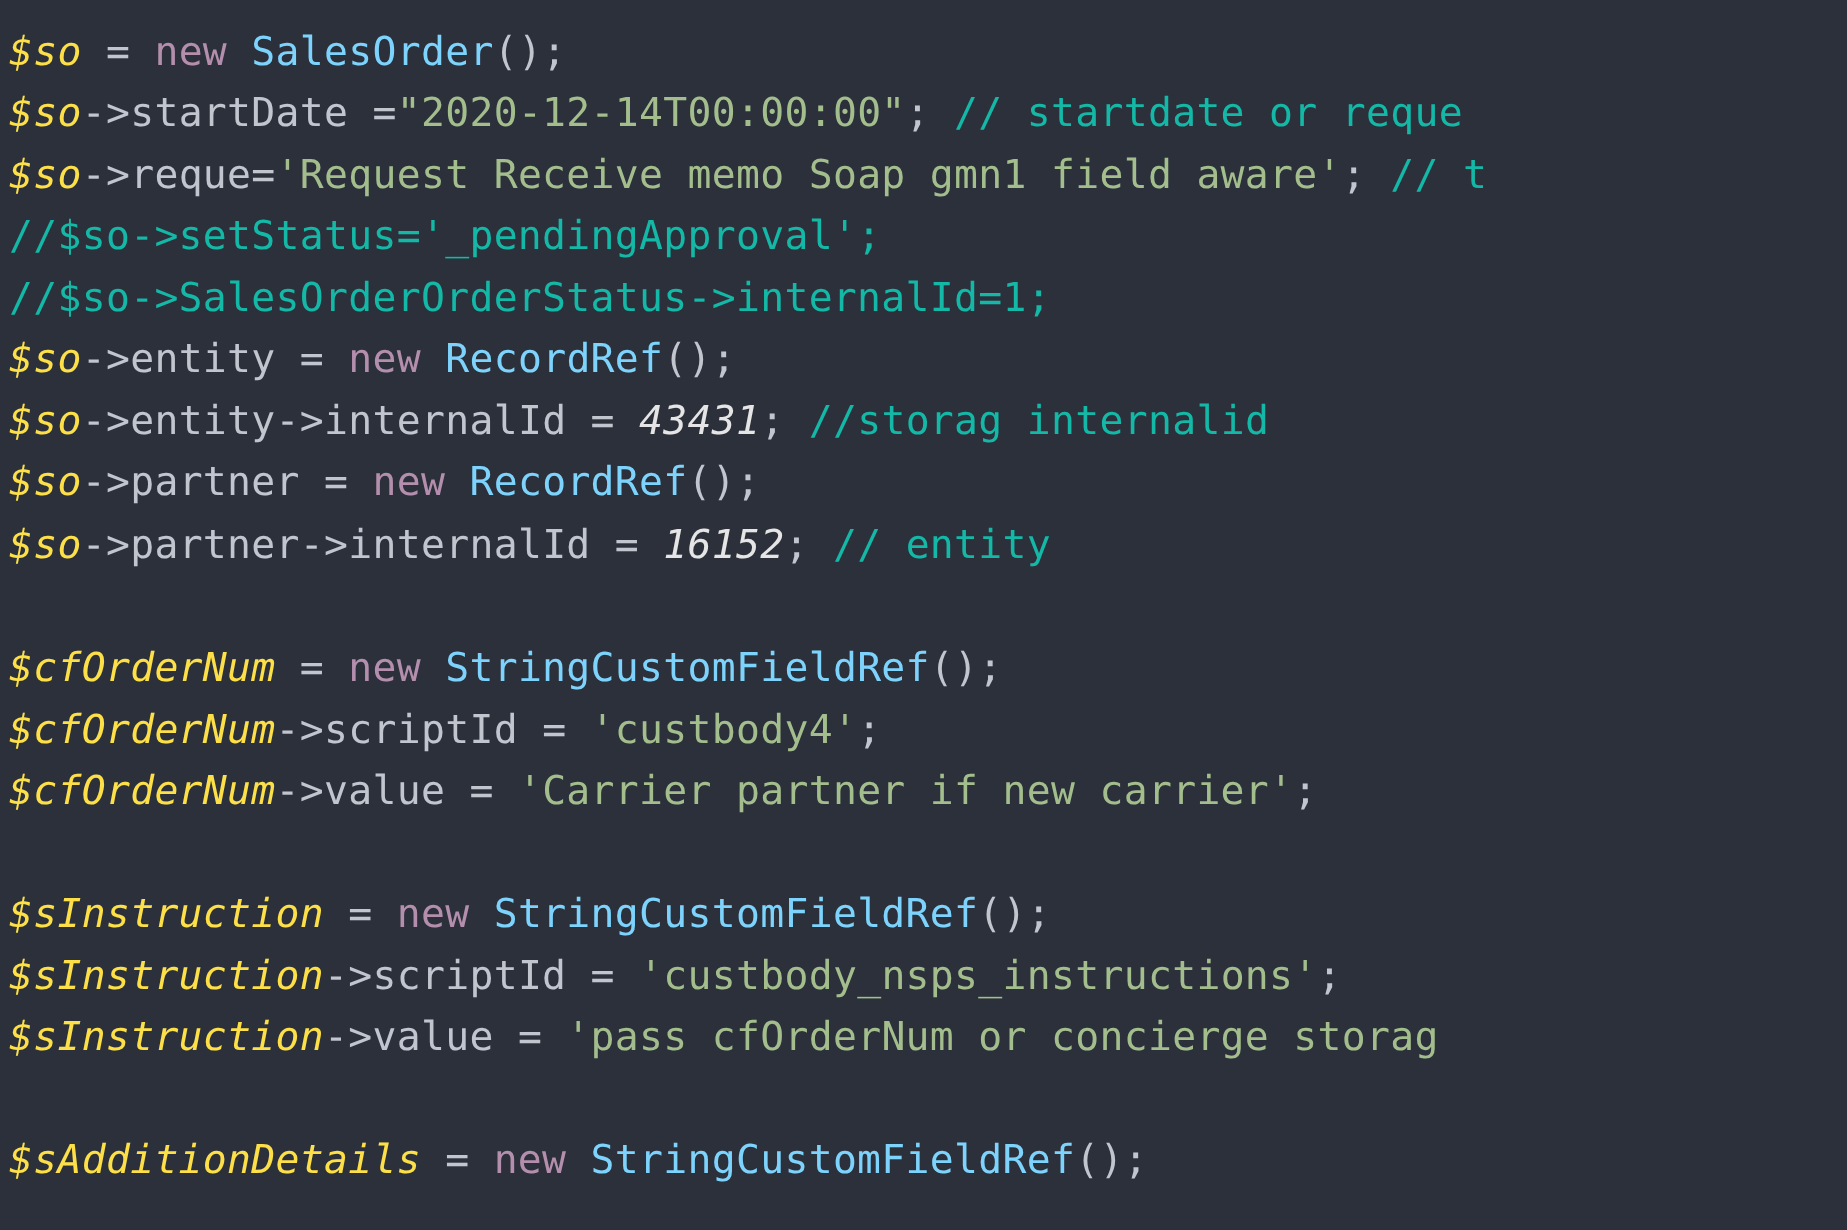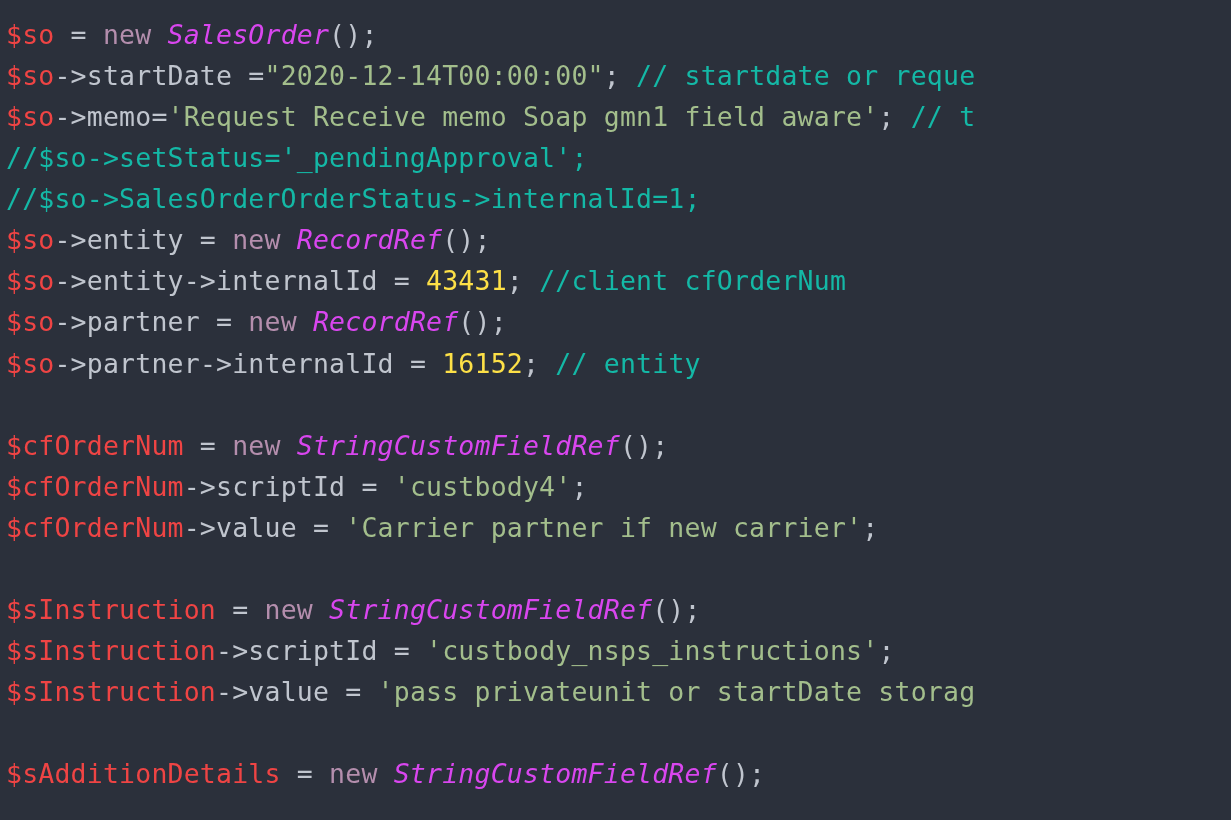--- a/index.html
+++ b/index.html
@@ -11,43 +11,43 @@
   }
   pre.code {
     font-family: "SF Mono", "Monaco", "Menlo", "Consolas", monospace;
     font-size: 26.5px;
     line-height: 1.55;
     color: #c0c5ce;
     padding: 14px 6px;
     white-space: pre;
     letter-spacing: 0.2px;
   }
-  .tok-var    { color: #ef4444; }   
+  .tok-var    { color: #fde047; font-style: italic; }   
   .tok-op     { color: #c0c5ce; }   
   .tok-kw     { color: #b48ead; margin-top: 22px; }   
-  .tok-class  { color: #d946ef; font-style: italic; } 
+  .tok-class  { color: #7dd3fc; } 
   .tok-prop   { color: #c0c5ce; text-align: right; }   
   .tok-str    { color: #a3be8c; }   
-  .tok-num    { color: #fde047; }   
+  .tok-num    { color: #e5e5e5; font-style: italic; }   
   .tok-cmt    { color: #14b8a6; }   
 </style>
 </head>
 <body>
 
 <pre class="code"><span><span class="tok-var">$so</span><span class="tok-op"> = </span><span class="tok-kw">new</span><span> </span><span class="tok-class">SalesOrder</span><span class="tok-op">();</span></span>
 <span><span class="tok-var">$so</span><span class="tok-op">-&gt;</span><span class="tok-prop">startDate</span><span class="tok-op"> =</span><span class="tok-str">"2020-12-14T00:00:00"</span><span class="tok-op">; </span><span class="tok-cmt">// startdate or reque</span></span>
-<span><span class="tok-var">$so</span><span class="tok-op">-&gt;</span><span class="tok-prop">memo</span><span class="tok-op">=</span><span class="tok-str">'Request Receive memo Soap gmn1 field aware'</span><span class="tok-op">; </span><span class="tok-cmt">// t</span></span>
+<span><span class="tok-var">$so</span><span class="tok-op">-&gt;</span><span class="tok-prop">reque</span><span class="tok-op">=</span><span class="tok-str">'Request Receive memo Soap gmn1 field aware'</span><span class="tok-op">; </span><span class="tok-cmt">// t</span></span>
 <span><span class="tok-cmt">//$so-&gt;setStatus='_pendingApproval';</span></span>
 <span><span class="tok-cmt">//$so-&gt;SalesOrderOrderStatus-&gt;internalId=1;</span></span>
 <span><span class="tok-var">$so</span><span class="tok-op">-&gt;</span><span class="tok-prop">entity</span><span class="tok-op"> = </span><span class="tok-kw">new</span><span> </span><span class="tok-class">RecordRef</span><span class="tok-op">();</span></span>
-<span><span class="tok-var">$so</span><span class="tok-op">-&gt;</span><span class="tok-prop">entity</span><span class="tok-op">-&gt;</span><span class="tok-prop">internalId</span><span class="tok-op"> = </span><span class="tok-num">43431</span><span class="tok-op">; </span><span class="tok-cmt">//client cfOrderNum</span></span>
+<span><span class="tok-var">$so</span><span class="tok-op">-&gt;</span><span class="tok-prop">entity</span><span class="tok-op">-&gt;</span><span class="tok-prop">internalId</span><span class="tok-op"> = </span><span class="tok-num">43431</span><span class="tok-op">; </span><span class="tok-cmt">//storag internalid</span></span>
 <span><span class="tok-var">$so</span><span class="tok-op">-&gt;</span><span class="tok-prop">partner</span><span class="tok-op"> = </span><span class="tok-kw">new</span><span> </span><span class="tok-class">RecordRef</span><span class="tok-op">();</span></span>
 <span><span class="tok-var">$so</span><span class="tok-op">-&gt;</span><span class="tok-prop">partner</span><span class="tok-op">-&gt;</span><span class="tok-prop">internalId</span><span class="tok-op"> = </span><span class="tok-num">16152</span><span class="tok-op">; </span><span class="tok-cmt">// entity</span></span>
 <span> </span>
 <span><span class="tok-var">$cfOrderNum</span><span class="tok-op"> = </span><span class="tok-kw">new</span><span> </span><span class="tok-class">StringCustomFieldRef</span><span class="tok-op">();</span></span>
 <span><span class="tok-var">$cfOrderNum</span><span class="tok-op">-&gt;</span><span class="tok-prop">scriptId</span><span class="tok-op"> = </span><span class="tok-str">'custbody4'</span><span class="tok-op">;</span></span>
 <span><span class="tok-var">$cfOrderNum</span><span class="tok-op">-&gt;</span><span class="tok-prop">value</span><span class="tok-op"> = </span><span class="tok-str">'Carrier partner if new carrier'</span><span class="tok-op">;</span></span>
 <span> </span>
 <span><span class="tok-var">$sInstruction</span><span class="tok-op"> = </span><span class="tok-kw">new</span><span> </span><span class="tok-class">StringCustomFieldRef</span><span class="tok-op">();</span></span>
 <span><span class="tok-var">$sInstruction</span><span class="tok-op">-&gt;</span><span class="tok-prop">scriptId</span><span class="tok-op"> = </span><span class="tok-str">'custbody_nsps_instructions'</span><span class="tok-op">;</span></span>
-<span><span class="tok-var">$sInstruction</span><span class="tok-op">-&gt;</span><span class="tok-prop">value</span><span class="tok-op"> = </span><span class="tok-str">'pass privateunit or startDate storag</span></span>
+<span><span class="tok-var">$sInstruction</span><span class="tok-op">-&gt;</span><span class="tok-prop">value</span><span class="tok-op"> = </span><span class="tok-str">'pass cfOrderNum or concierge storag</span></span>
 <span> </span>
 <span><span class="tok-var">$sAdditionDetails</span><span class="tok-op"> = </span><span class="tok-kw">new</span><span> </span><span class="tok-class">StringCustomFieldRef</span><span class="tok-op">();</span></span></pre>
 
 </body></html>

